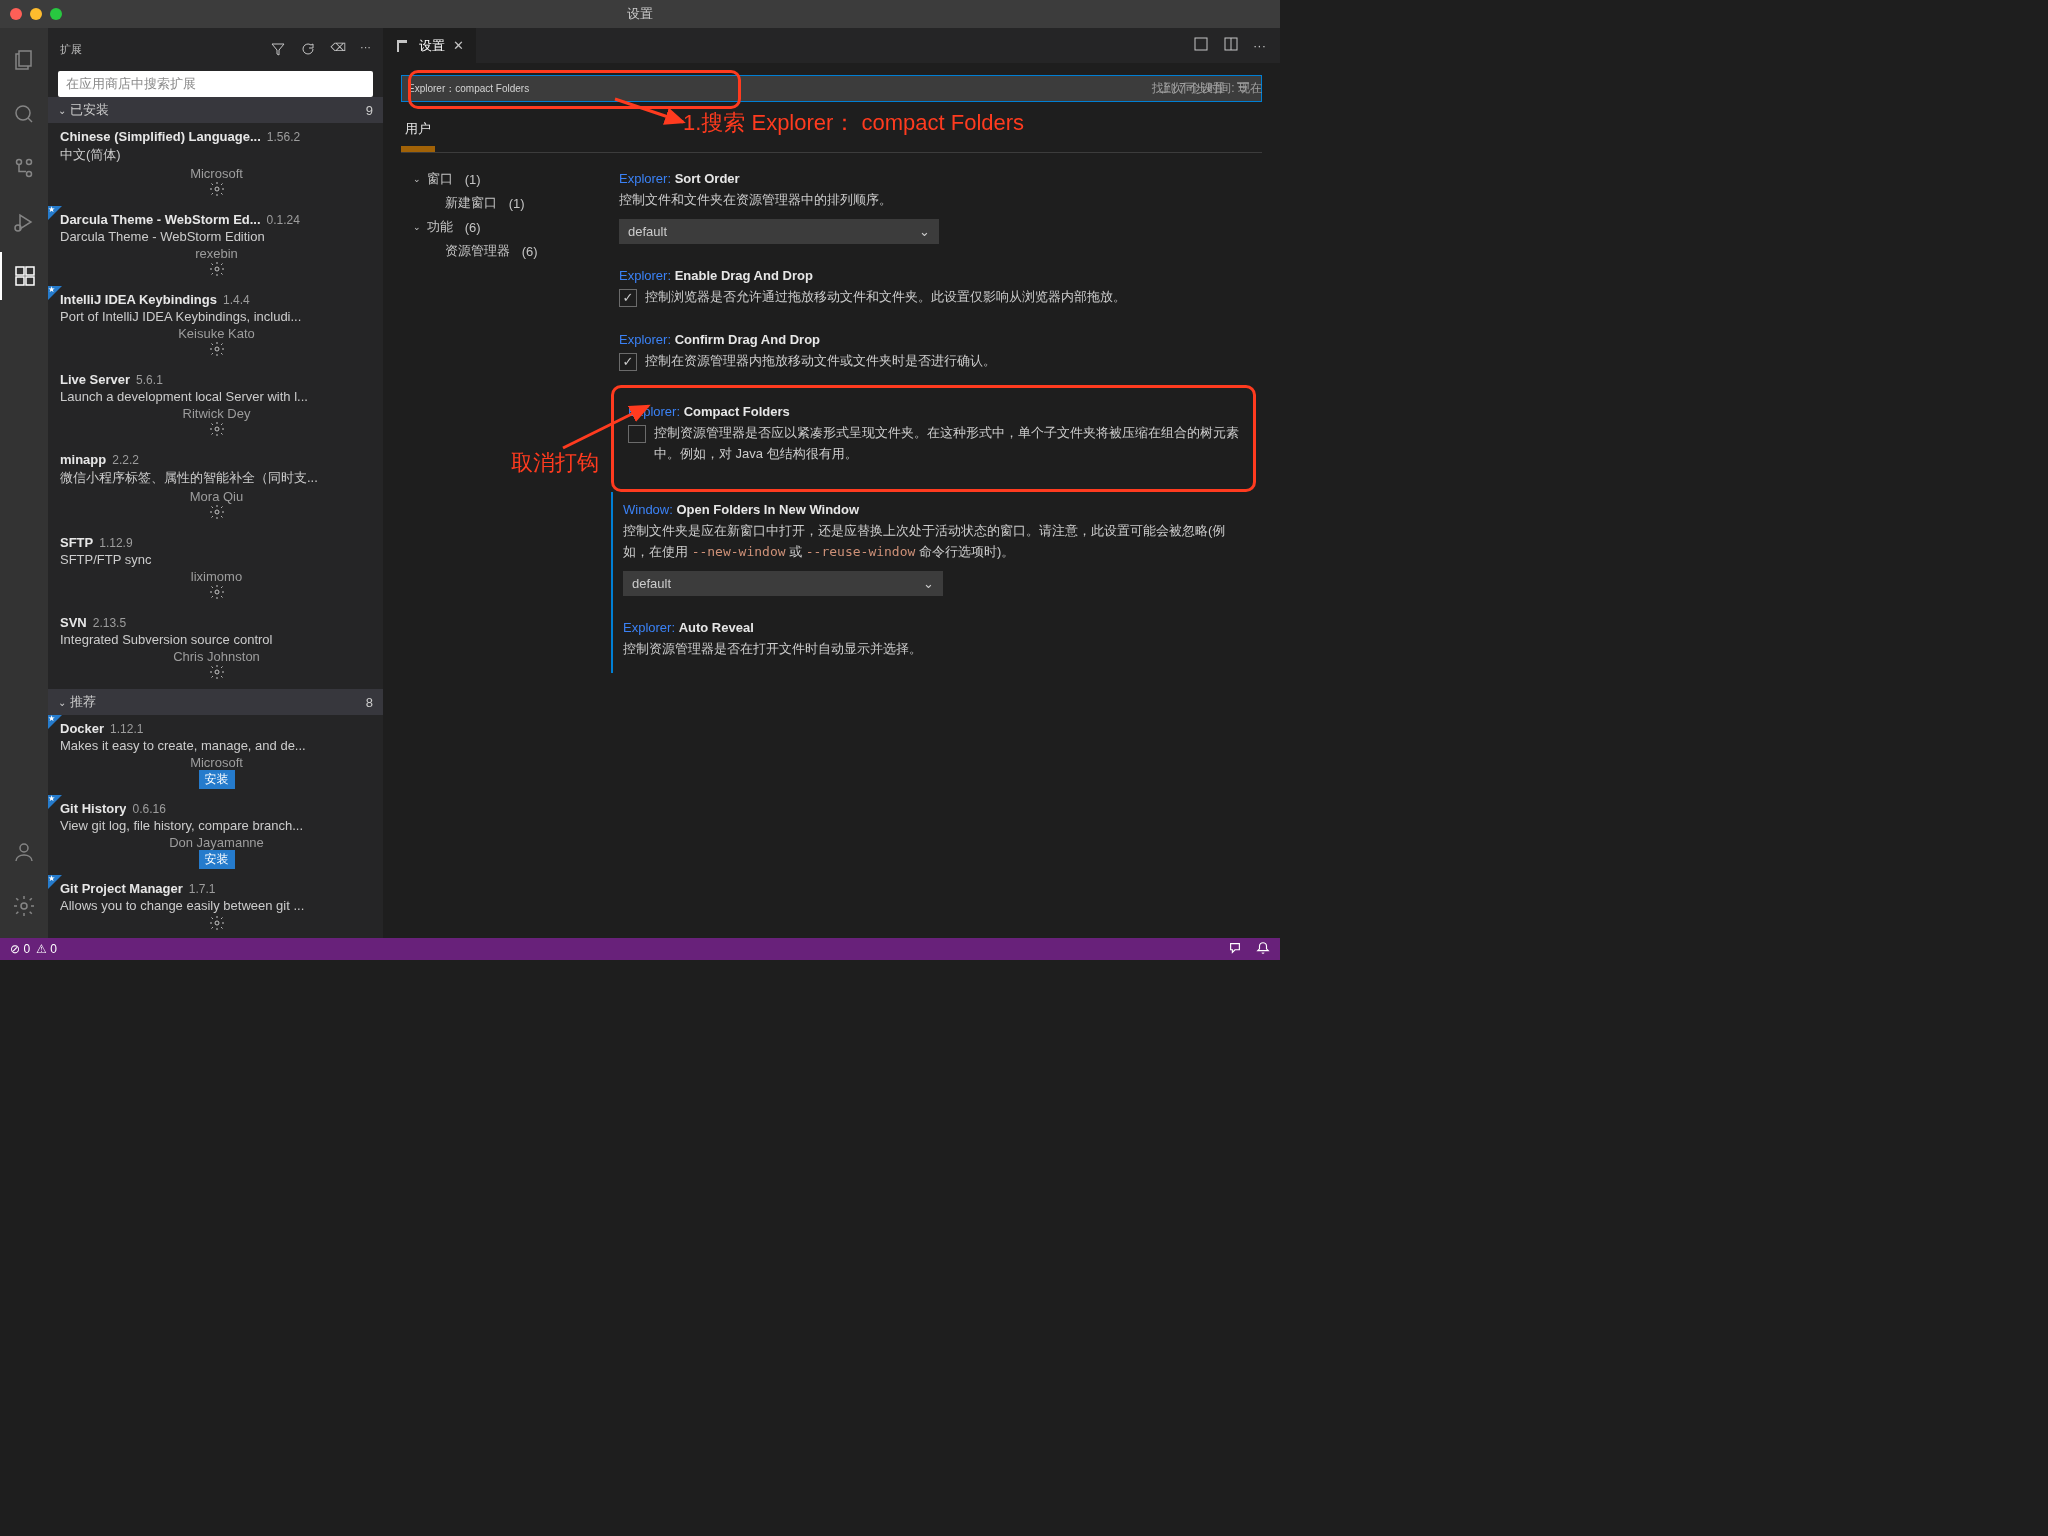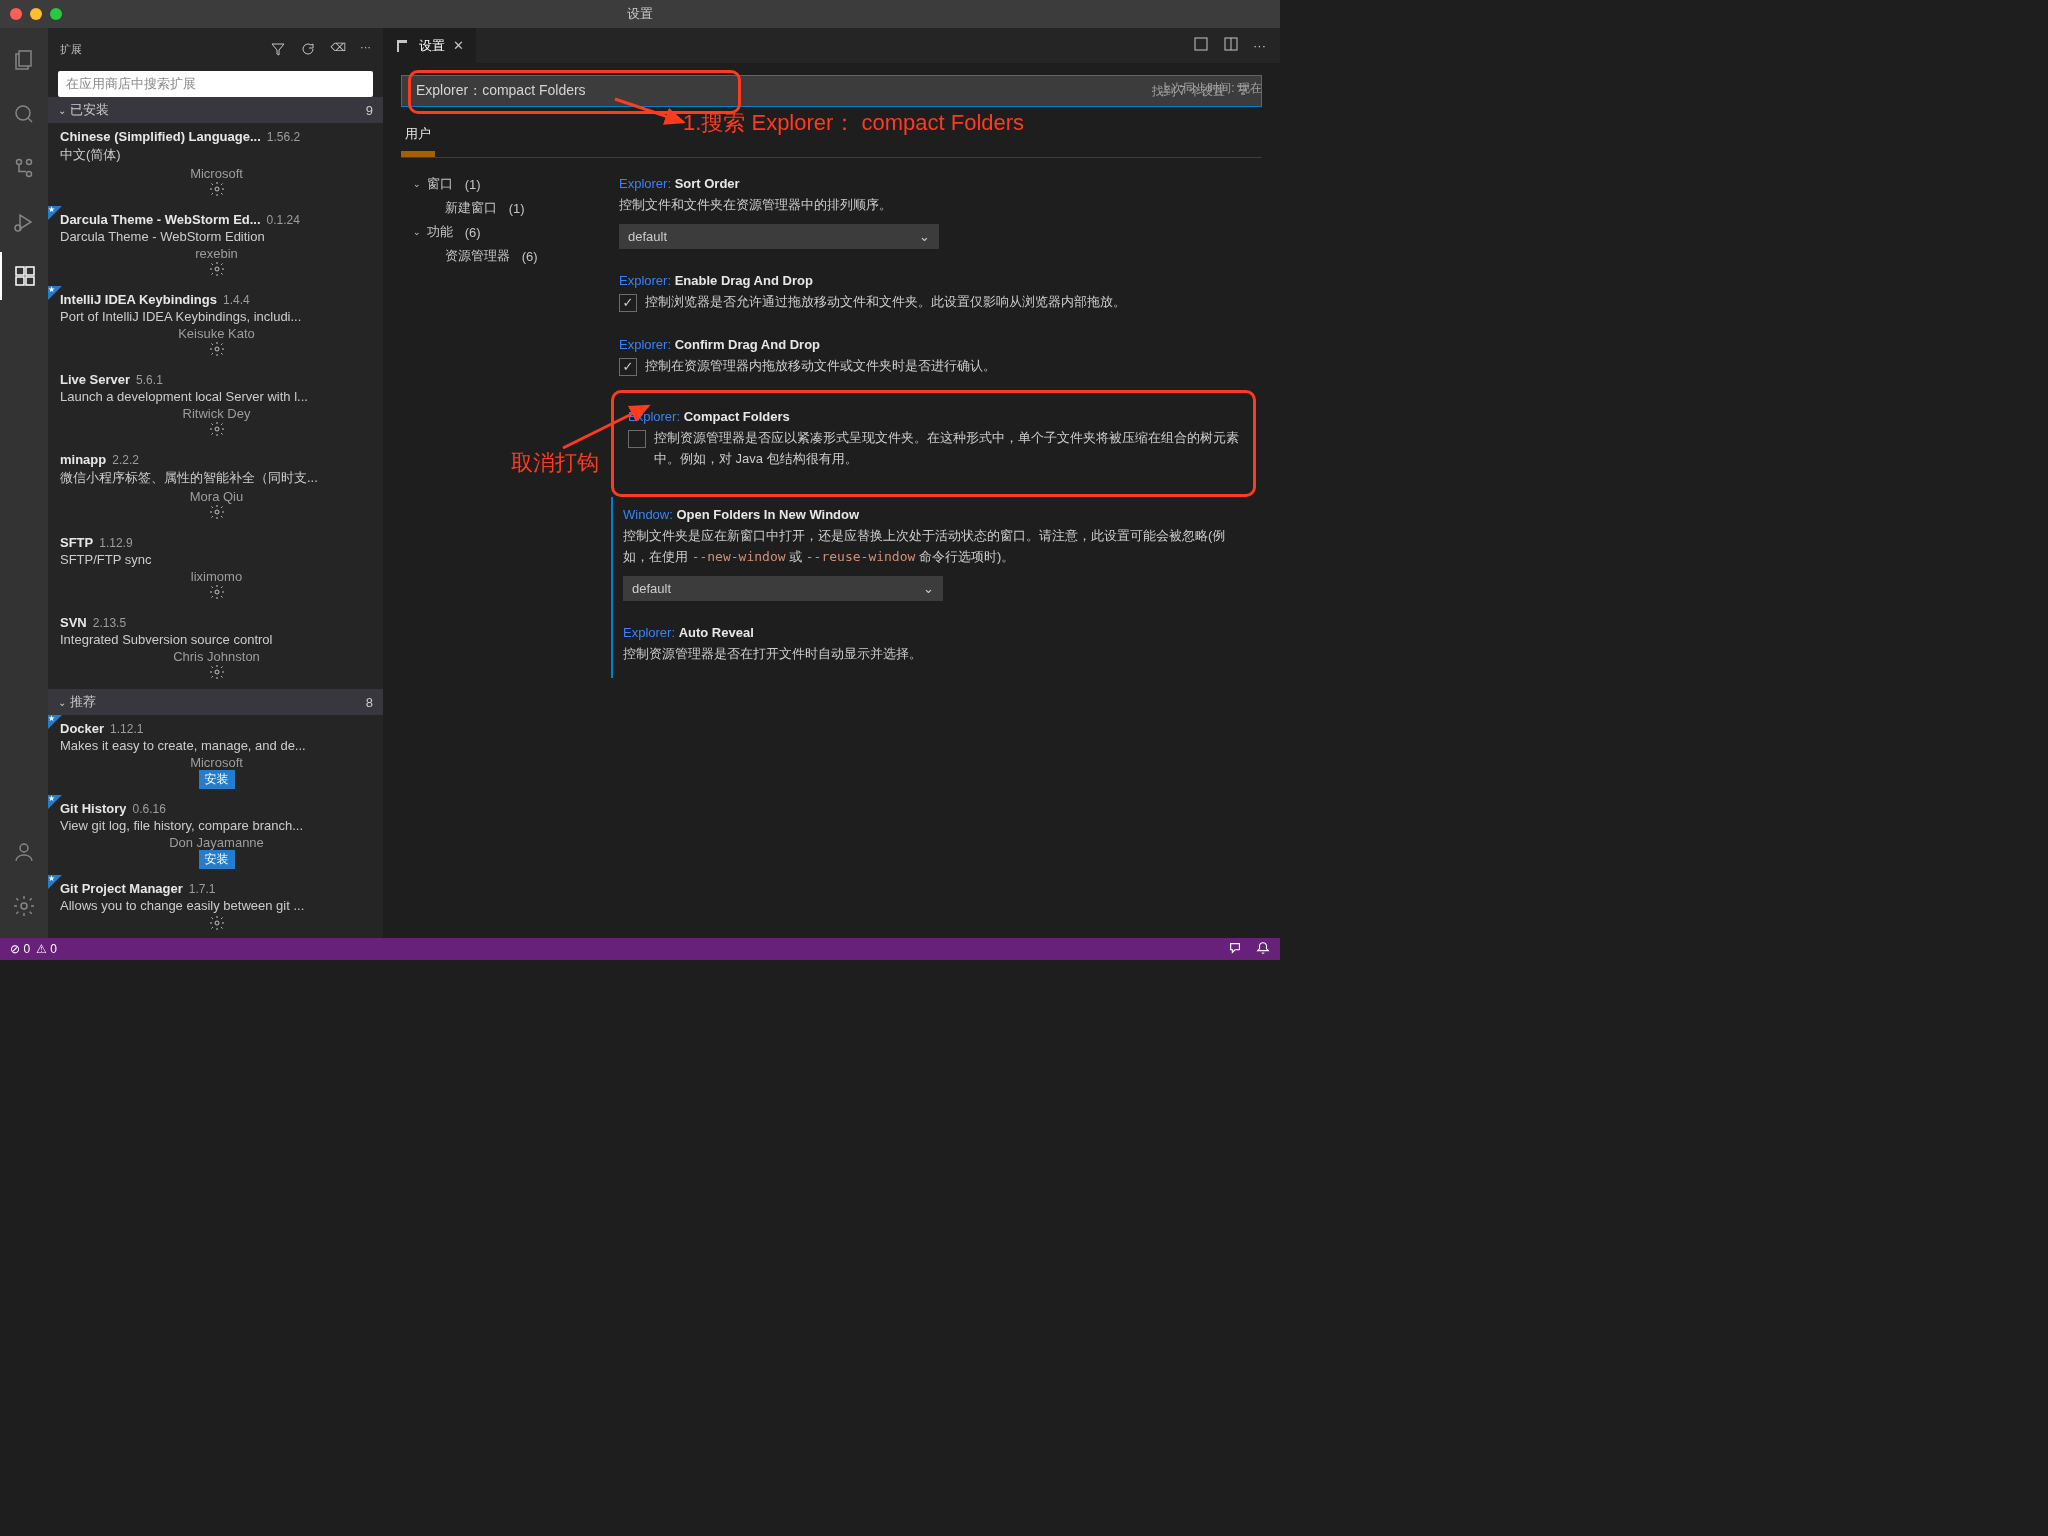--- a/index.html
+++ b/index.html
@@ -35,21 +35,21 @@
 .ext .badge-star { position: absolute; left: 0; top: 0; width: 0; height: 0; border-top: 14px solid #257bcc; border-right: 14px solid transparent; }
 .ext .badge-star::after { content: "★"; position: absolute; top: -15px; left: 0; font-size: 8px; color: #fff; }
 .install-btn { background: #257bcc; color: #fff; padding: 1px 6px; font-size: 12px; }
 .editor { flex: 1; background: #1e1e1e; display: flex; flex-direction: column; min-height:0; position:relative;}
 .tabs { height: 35px; background: #252526; display: flex; align-items: stretch; }
 .tab { display: flex; align-items: center; gap: 8px; padding: 0 12px; background: #1e1e1e; color: #fff; }
 .tab .close { color: #c5c5c5; }
 .tabs-right { margin-left: auto; display:flex; align-items:center; gap:14px; padding-right:14px; color:#c5c5c5;}
 .settings-body { flex: 1; display: flex; flex-direction: column; padding: 12px 18px 0 18px; min-height:0;}
 .search-wrap { position:relative; border: 1px solid #007fd4; background: #3c3c3c; display: flex; align-items: center; padding: 0 6px; }
-.search-wrap input { flex: 1; background: transparent; border: none; color: #d4d4d4; padding: 7px 8px; font-size: 14px; outline: none; }
+.search-wrap input { flex: 1; background: transparent; border: none; color: #d4d4d4; padding: 7px 0; font-size: 10px; outline: none; }
 .search-wrap .count { color: #a0a0a0; font-size: 12px; white-space:nowrap; margin-right:6px;}
 .search-wrap .filt { color:#c5c5c5; padding:0 4px;}
 .annot-box { position:absolute; left:6px; top:-6px; right:520px; bottom:-8px; border:3px solid #ff3b1f; border-radius:10px; pointer-events:none;}
 .lastsync { position:absolute; right:18px; top:52px; color:#a0a0a0; font-size:12px;}
 .scopes { display: flex; border-bottom: 1px solid #3c3c3c; margin-top: 10px; }
 .scope { padding: 8px 4px; color: #e7e7e7; border-bottom: 6px solid #a16207; }
 .settings-cols { flex: 1; display: flex; min-height:0; margin-top: 8px;}
 .toc { width: 210px; padding: 6px 0; color: #c5c5c5; }
 .toc-item { padding: 3px 0 3px 12px; display:flex; align-items:center; gap:4px;}
 .toc-sub { padding-left: 44px; }

